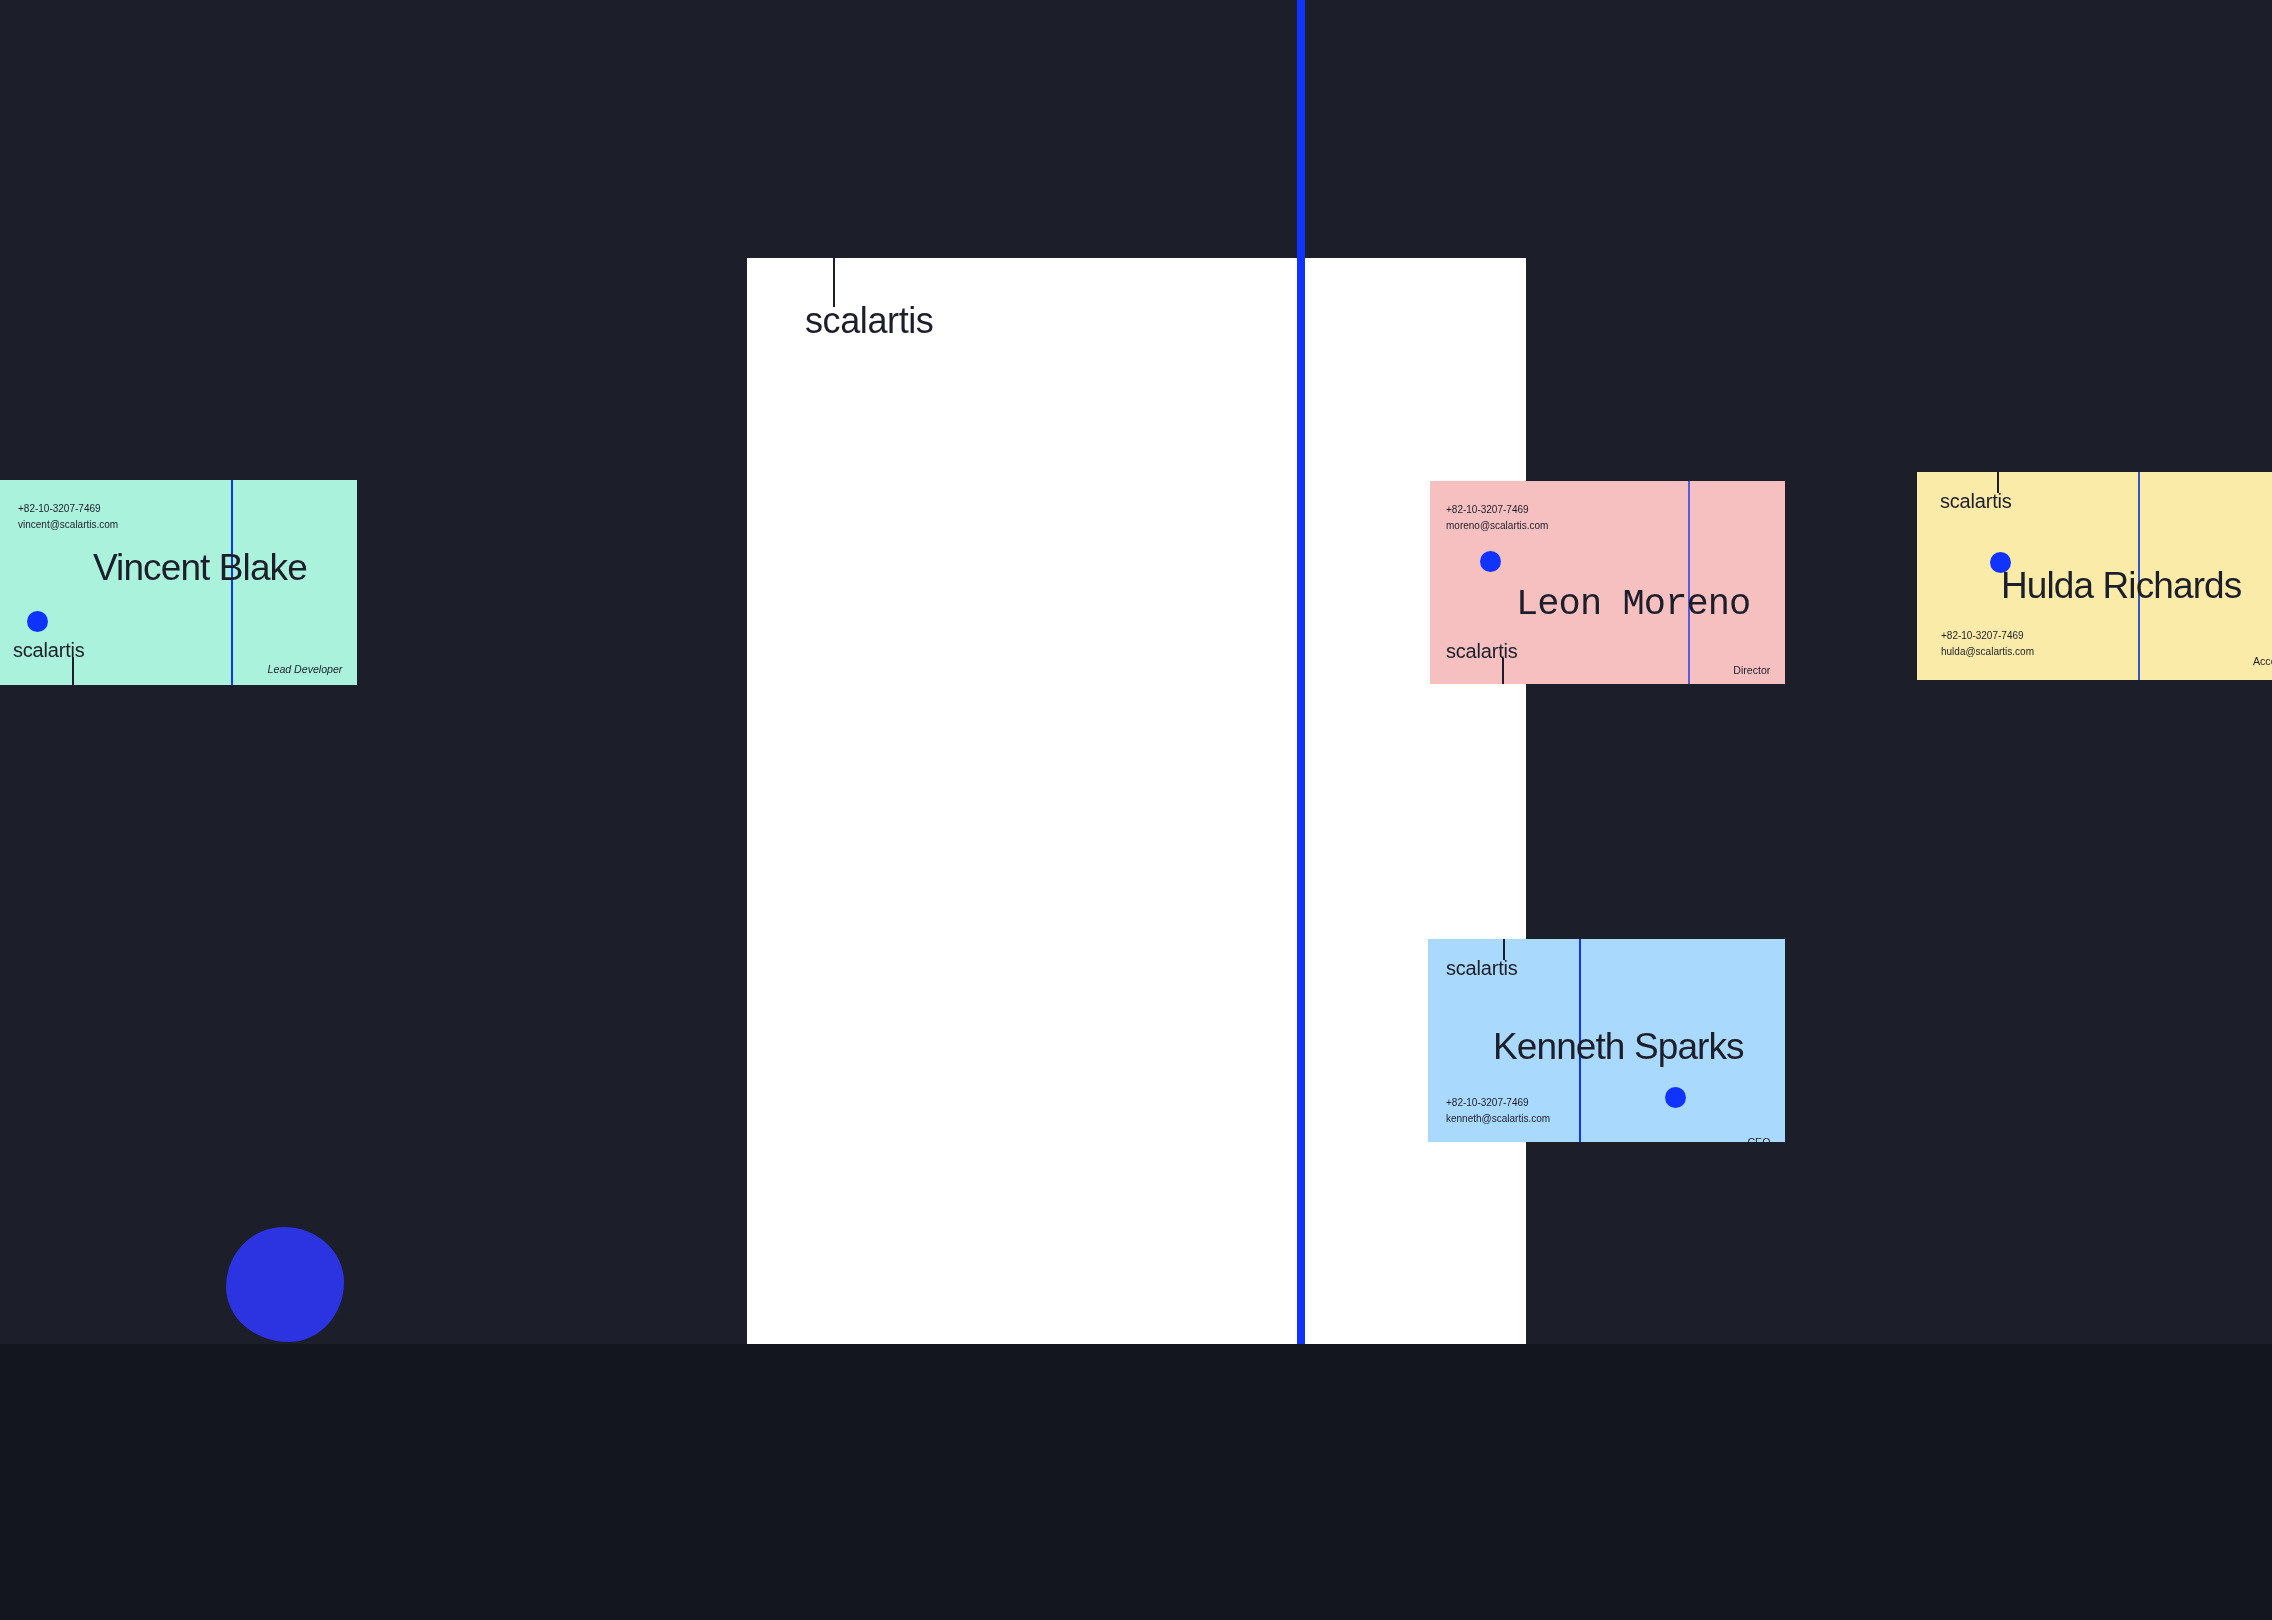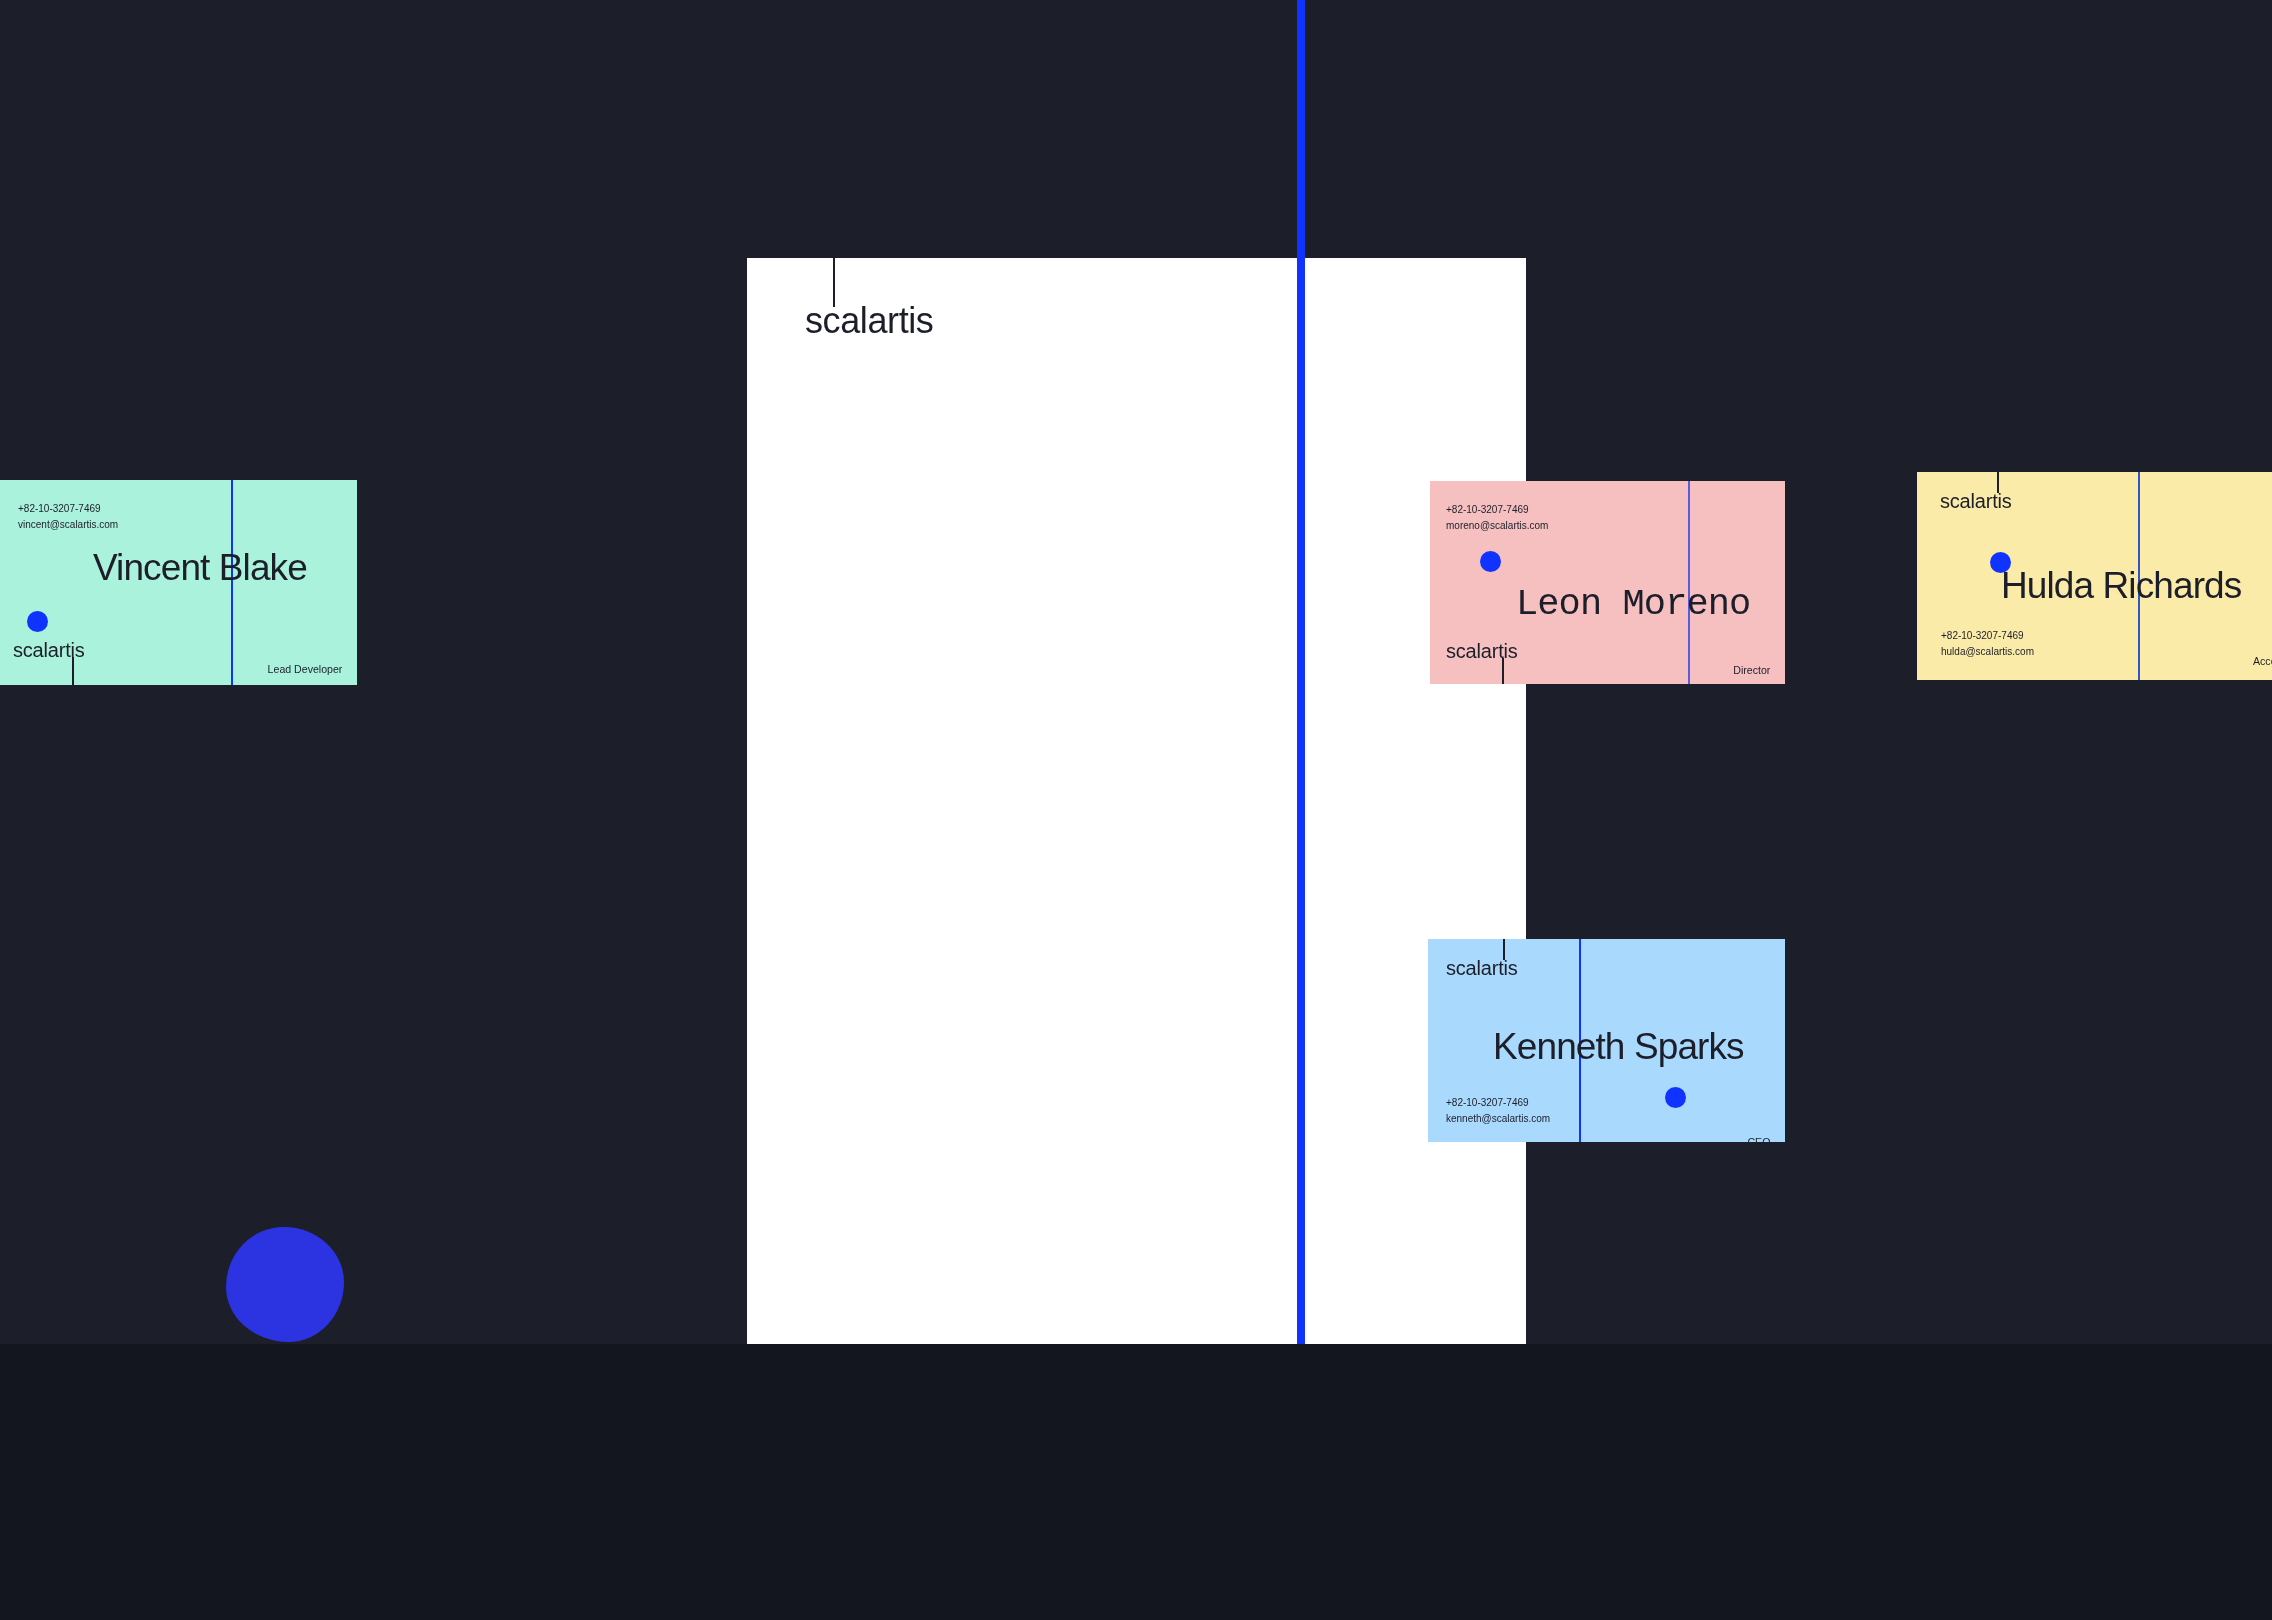--- a/index.html
+++ b/index.html
@@ -147,21 +147,21 @@
       <div>vincent@scalartis.com</div>
     </div>
 
     <div class="fullname" style="left:114px; top:67px;margin-left:44px;">Vincent Blake</div>
 
     <div class="dot" style="left:92px; top:131px;"></div>
 
     <div class="wordmark" style="left:78px; top:159px;">scalartis</div>
     <div class="wm-stem" style="left:137px; top:177px; height:32px;"></div>
 
-    <div class="role" style="right:14.6px; top:183px;">Lead Developer</div>
+    <div class="role" style="right:14.6px; top:183px;font-style:italic;">Lead Developer</div>
   </div>
 
   <div class="card" style="left:1430px; top:481px; width:355px; height:203px; background:#f6c0c0;">
     <div class="divider" style="left:258px; background:#5a5ce0;"></div>
 
     <div class="contact" style="left:16px; top:21px;">
       <div>+82-10-3207-7469</div>
       <div>moreno@scalartis.com</div>
     </div>
 

